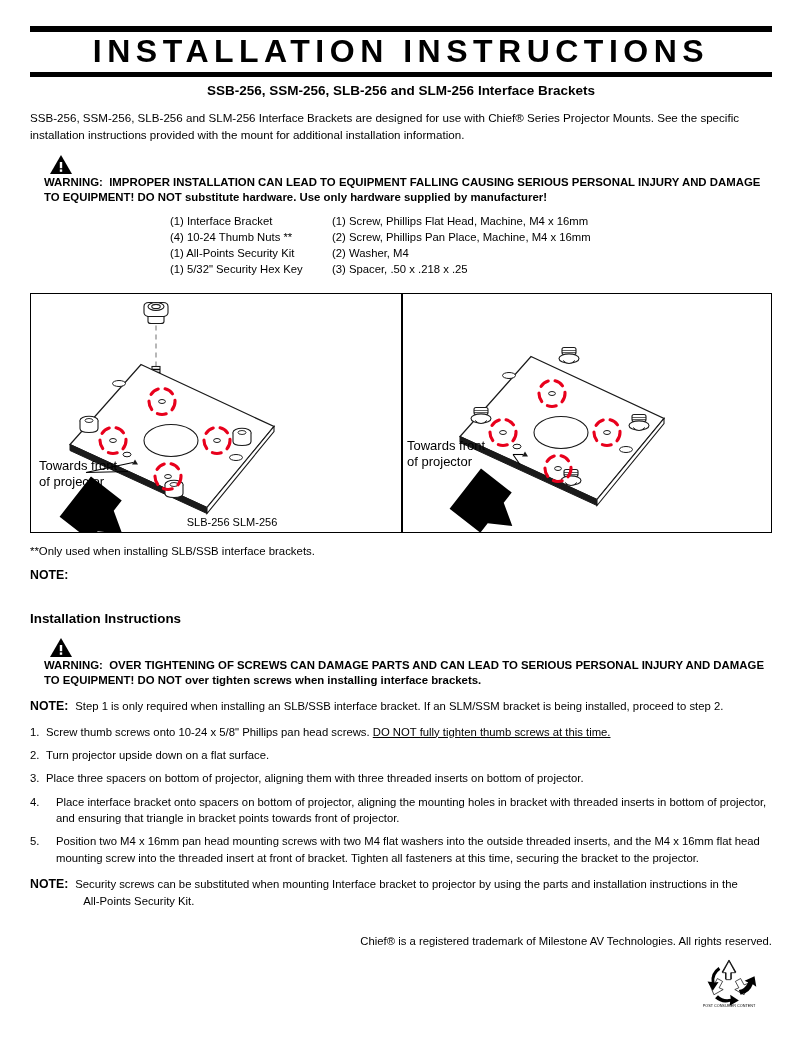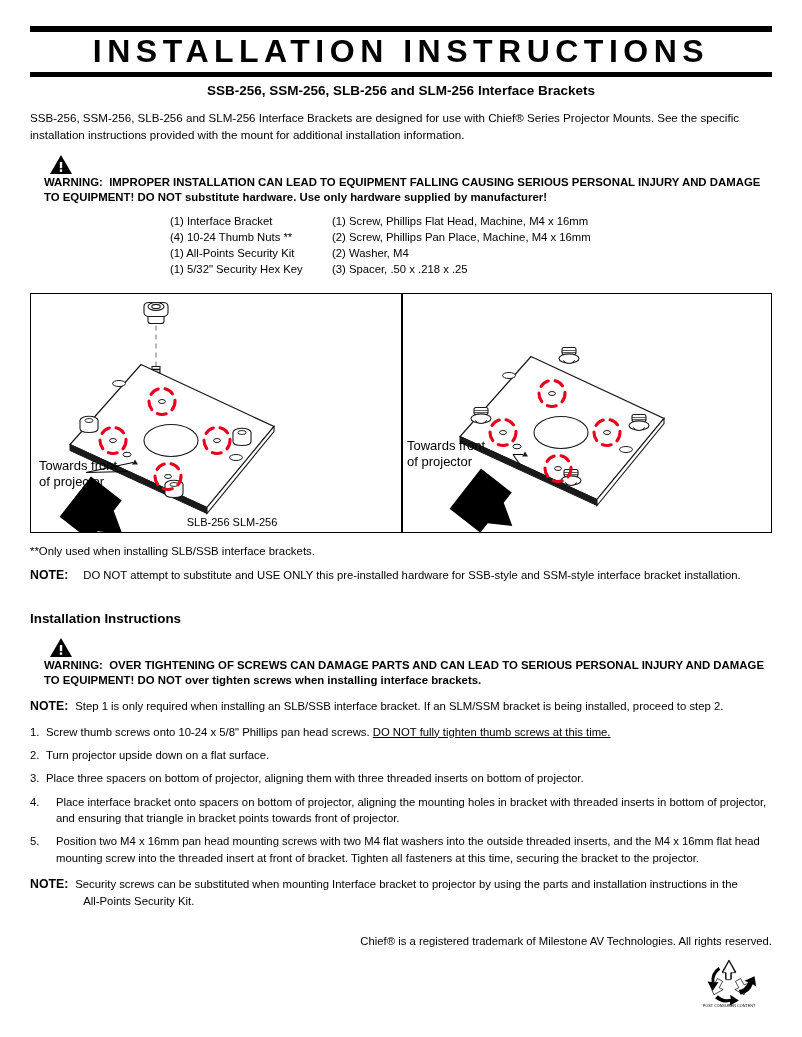--- a/index.html
+++ b/index.html
@@ -413,21 +413,20 @@
         <path d="M80 174 L119 174 L119 187 L140 200 L119 213 L119 225 L80 225 Z" transform="rotate(38 80 174)" fill="#000"></path>
       </svg>
     </div>
   </div>
 
   <div class="footnote">**Only used when installing SLB/SSB interface brackets.</div>
 
   <div class="note">
     <div class="note-label">NOTE:</div>
     <div class="note-body">
-      <span class="l2">DO NOT attempt to substitute and USE ONLY this pre-installed hardware for SSB-style and SSM-style interface bracket installation.</span>
     </div>
   </div>
 
   <div class="section-head">Installation Instructions</div>
 
   <div class="warn-block">
     <div class="warn-icon-wrap">
       <svg width="22" height="19" viewBox="0 0 22 19" aria-hidden="true">
         <polygon points="11,0 22,19 0,19" fill="#000"></polygon>
         <rect x="9.8" y="7" width="2.4" height="6.2" fill="#fff"></rect>

